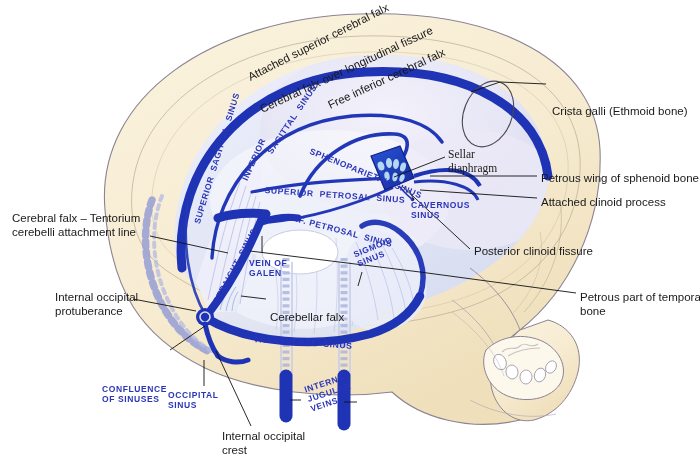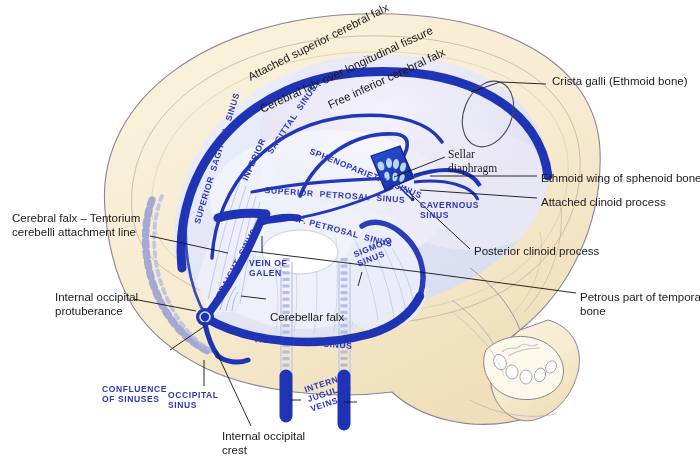--- a/index.html
+++ b/index.html
@@ -272,45 +272,45 @@
         <polyline points="362,272 358,286"></polyline>
         <polyline points="301,400 290,400"></polyline>
         <polyline points="344,402 357,402"></polyline>
       </g>
 </svg>
 
 <div id="black-labels">
       <div class="lbl rot" style="left: 246px; top: 72px; transform: rotate(-27deg);">Attached superior cerebral falx</div>
       <div class="lbl rot" style="left: 258px; top: 104px; transform: rotate(-25deg);">Cerebral falx over longitudinal fissure</div>
       <div class="lbl rot" style="left: 326px; top: 100px; transform: rotate(-25deg);">Free inferior cerebral falx</div>
-      <div class="lbl" style="left: 552px; top: 75px; text-align: right;">Crista galli (Ethmoid bone)</div>
+      <div class="lbl" style="left: 552px; top: 105px; text-align: right;">Crista galli (Ethmoid bone)</div>
       <div class="lbl" style="left: 448px; top: 148px; font-family: Liberation Serif, serif;">Sellar
 diaphragm</div>
-      <div class="lbl" style="left: 541px; top: 172px;">Ethmoid wing of sphenoid bone</div>
+      <div class="lbl" style="left: 541px; top: 172px;">Petrous wing of sphenoid bone</div>
       <div class="lbl" style="left: 541px; top: 196px;">Attached clinoid process</div>
-      <div class="lbl" style="left: 474px; top: 245px;">Posterior clinoid process</div>
+      <div class="lbl" style="left: 474px; top: 245px;">Posterior clinoid fissure</div>
       <div class="lbl" style="left: 580px; top: 291px;">Petrous part of temporal
 bone</div>
       <div class="lbl" style="left: 12px; top: 212px;">Cerebral falx – Tentorium
 cerebelli attachment line</div>
       <div class="lbl" style="left: 55px; top: 291px;">Internal occipital
 protuberance</div>
       <div class="lbl" style="left: 270px; top: 295px; margin-top: 16px;">Cerebellar falx</div>
       <div class="lbl" style="left: 222px; top: 430px;">Internal occipital
 crest</div>
     </div>
 
 <div id="blue-labels">
       <div class="blbl rot" style="left: 192px; top: 222px; transform: rotate(-73deg);">SUPERIOR  SAGITTAL  SINUS</div>
       <div class="blbl rot" style="left: 240px; top: 178px; transform: rotate(-66deg);">INFERIOR</div>
       <div class="blbl rot" style="left: 265px; top: 150px; transform: rotate(-56deg);">SAGITTAL  SINUS</div>
       <div class="blbl rot" style="left: 312px; top: 146px; transform: rotate(22deg);">SPHENOPARIETAL  SINUS</div>
       <div class="blbl rot" style="left: 265px; top: 185px; transform: rotate(4deg);">SUPERIOR  PETROSAL  SINUS</div>
       <div class="blbl rot" style="left: 291px; top: 212px; transform: rotate(15deg);">INF. PETROSAL  SINUS</div>
-      <div class="blbl" style="left: 420px; top: 200px;">CAVERNOUS
+      <div class="blbl" style="left: 411px; top: 200px;">CAVERNOUS
 SINUS</div>
       <div class="blbl rot" style="left: 352px; top: 250px; transform: rotate(-22deg);">SIGMOID
 SINUS</div>
       <div class="blbl rot" style="left: 211px; top: 300px; transform: rotate(-62deg);">STRAIGHT  SINUS</div>
       <div class="blbl" style="left: 249px; top: 258px;">VEIN OF
 GALEN</div>
       <div class="blbl rot" style="left: 254px; top: 334px; transform: rotate(4deg);">TRANSVERSE  SINUS</div>
       <div class="blbl" style="left: 102px; top: 356px; margin-top: 28px;">CONFLUENCE
 OF SINUSES</div>
       <div class="blbl" style="left: 168px; top: 390px;">OCCIPITAL

